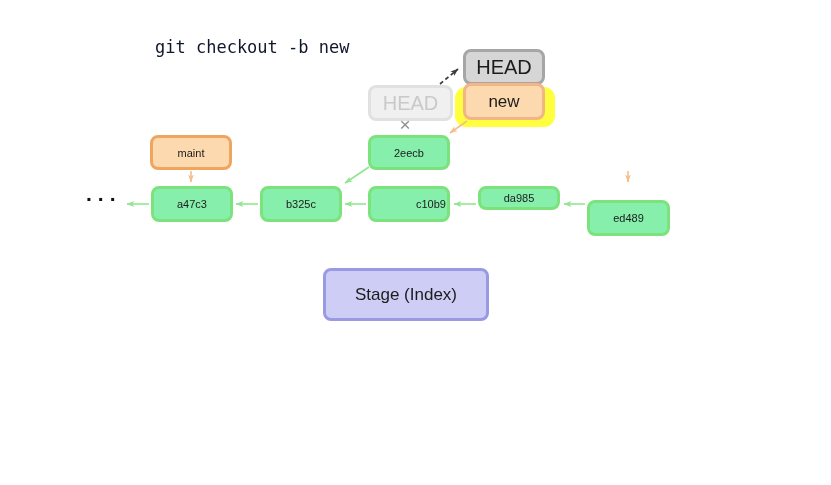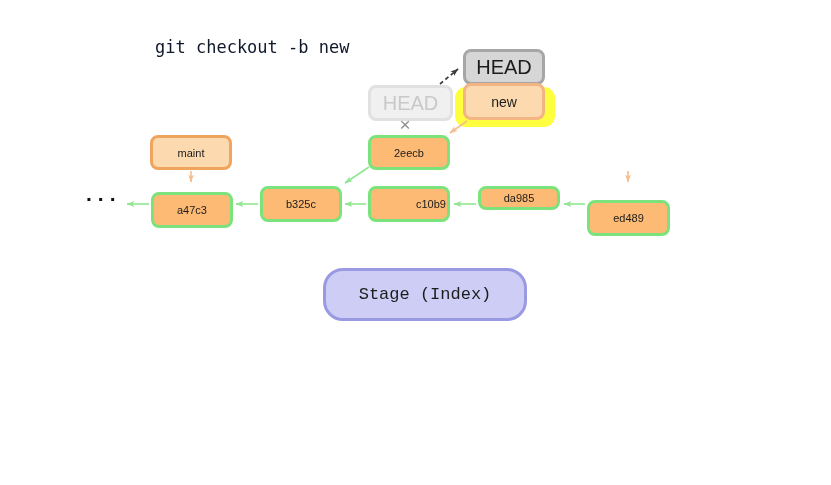--- a/index.html
+++ b/index.html
@@ -8,48 +8,48 @@
     font-family:"Liberation Sans",sans-serif;
   }
   .title{
     position:absolute;left:155px;top:37px;
     font-family:"DejaVu Sans Mono",monospace;font-size:17px;color:#0f172a;white-space:pre;
   }
   .node{
     position:absolute;box-sizing:border-box;display:flex;align-items:center;justify-content:center;
     border-radius:8px;color:#1c1c1c;font-size:11px;
   }
-  .commit{background:#fdba74;border:3px solid #7ce37c;}
+  .commit{background:#86efac;border:3px solid #7ce37c;}
   .branch{background:#fcd9ae;border:3px solid #f0a55f;}
   .n-2eecb{left:368px;top:135px;width:82px;height:35px;}
-  .n-a47c3{left:151px;top:192px;width:82px;height:36px;}
+  .n-a47c3{left:151px;top:186px;width:82px;height:36px;}
   .n-b325c{left:260px;top:186px;width:82px;height:36px;}
   .n-c10b9{left:368px;top:186px;width:82px;height:36px;padding-left:44px;}
   .n-da985{left:478px;top:186px;width:82px;height:24px;}
   .n-ed489{left:587px;top:200px;width:83px;height:36px;}
   .n-maint{left:150px;top:135px;width:82px;height:35px;}
   .n-master{left:587px;top:135px;width:83px;height:35px;}
   .n-head{left:463px;top:49px;width:82px;height:36px;background:#d6d6d6;border:3px solid #a6a6a6;font-size:20px;z-index:3;}
   .n-head-old{left:368px;top:85px;width:85px;height:36px;background:#f0f0f0;border:3px solid #e1e1e1;color:#c9c9c9;font-size:20px;z-index:1;}
   .glow{
     position:absolute;left:455px;top:87px;width:100px;height:40px;border-radius:11px;
     background:#ffff3f;z-index:2;
   }
-  .n-new{left:463px;top:83px;width:82px;height:37px;font-size:14px;z-index:4;border-color:#f3b583;}
+  .n-new{left:463px;top:83px;width:82px;height:37px;font-size:17px;z-index:4;border-color:#f3b583;}
   .cross{
     position:absolute;left:393px;top:114px;width:24px;text-align:center;
     font-size:19px;color:#8f8f8f;z-index:2;
   }
   .ellipsis{
     position:absolute;left:86px;top:183px;font-size:21px;letter-spacing:6px;
     color:#111;font-weight:bold;line-height:22px;
   }
   .area{
     position:absolute;box-sizing:border-box;display:flex;align-items:center;justify-content:center;
-    border-radius:20px;width:204px;left:323px;color:#1c1c1c;font-size:17px;font-family:Liberation Mono, monospace;
+    border-radius:8px;width:166px;left:323px;color:#1c1c1c;font-size:17px;
   }
   .stage{top:268px;height:53px;background:#cdcdf5;border:3px solid #9a9ae3;}
   .working{top:344px;height:54px;background:#f9caca;border:3px solid #ee9292;}
   svg.arrows{position:absolute;left:0;top:0;width:831px;height:485px;z-index:5;pointer-events:none;}
 </style>
 </head>
 <body>
 
 <div class="canvas">
 

